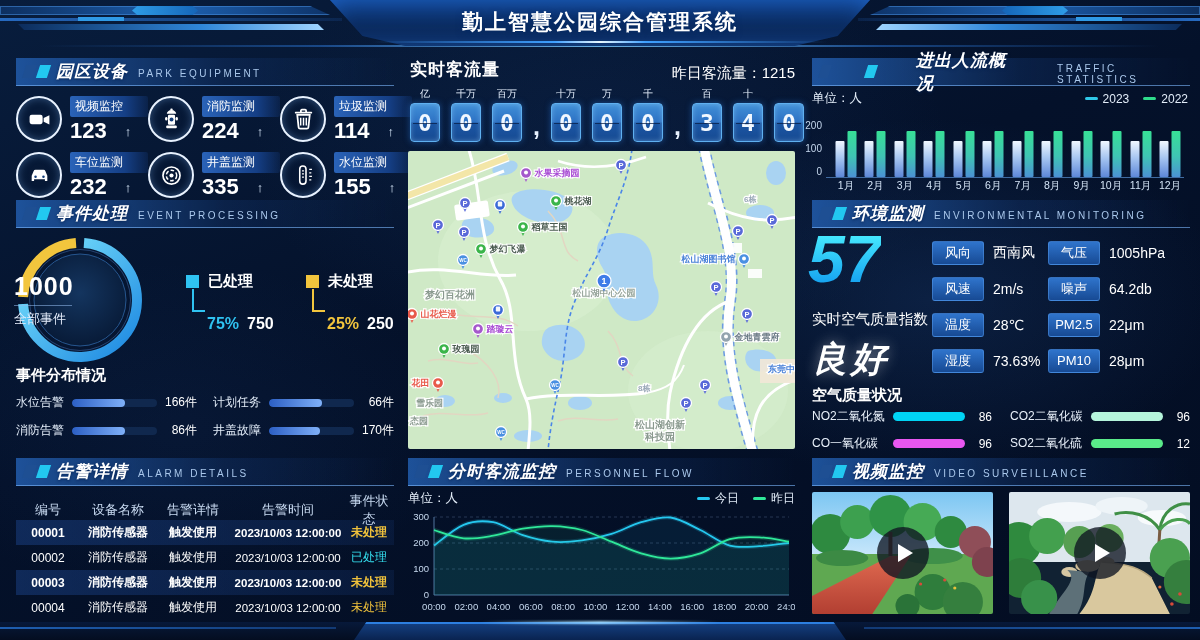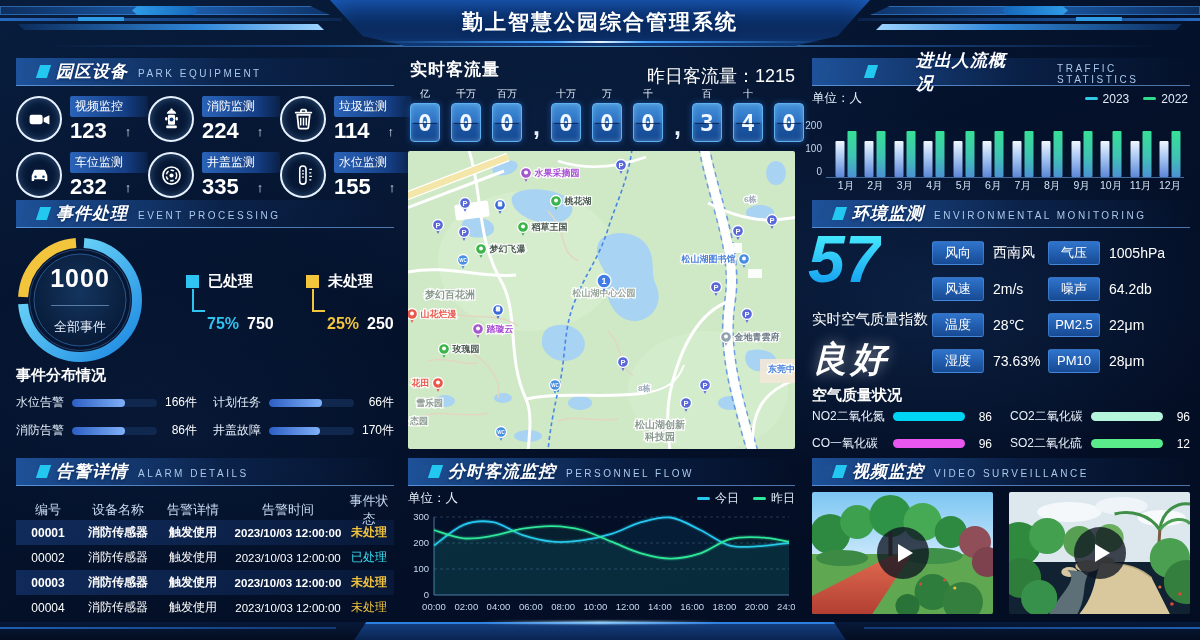--- a/index.html
+++ b/index.html
@@ -58,21 +58,21 @@
     display:flex;align-items:center;justify-content:center;
     box-shadow:inset 0 0 8px rgba(130,190,255,.35);}
   .sinfo{display:flex;flex-direction:column;gap:3px;}
   .slbl{width:68px;padding:2px 5px;font-size:12px;border-radius:2px;white-space:nowrap;
     background:linear-gradient(90deg,#2a63b8,#153f86 70%,rgba(20,60,130,.25));}
   .snum{font-size:22px;font-weight:bold;display:flex;align-items:center;line-height:1;}
   .arr{font-size:13px;color:#d8e8fa;margin-left:18px;font-weight:normal;}
   
   #donut-wrap{position:absolute;left:14px;top:234px;width:132px;height:132px;}
   #donut-center{position:absolute;left:14px;top:234px;width:132px;height:132px;display:flex;
-    flex-direction:column;align-items:center;justify-content:center;gap:12px;pointer-events:none;}
+    flex-direction:column;align-items:flex-start;justify-content:center;gap:4px;pointer-events:none;}
   .dc-num{font-size:25px;font-weight:bold;letter-spacing:1px;}
   .dc-div{width:58px;height:1px;background:rgba(150,190,240,.55);}
   .dc-lab{font-size:13px;color:#e6eefc;}
   #donut-legend{position:absolute;left:186px;top:272px;display:flex;gap:32px;}
   .dl-item{position:relative;width:88px;}
   .dl-head{display:flex;gap:9px;align-items:center;font-size:15px;font-weight:bold;}
   .dl-sq{width:13px;height:13px;display:inline-block;}
   .dl-conn{position:absolute;left:6px;top:17px;width:11px;height:21px;
     border-left:2px solid;border-bottom:2px solid;}
   .dl-val{margin:24px 0 0 21px;font-size:16px;font-weight:bold;display:flex;gap:8px;}
@@ -90,21 +90,21 @@
   
   #alarm-table{position:absolute;left:16px;top:492px;width:378px;font-size:12px;}
   .t-head,.t-row{display:grid;grid-template-columns:64px 76px 74px 116px 46px;align-items:center;text-align:center;}
   .t-head{height:28px;color:#c9dbf2;font-size:13px;}
   .t-row{height:25px;}
   .t-row.striped{background:linear-gradient(90deg,rgba(25,62,128,.55),rgba(25,62,128,.2));font-weight:bold;}
   .t-row span:nth-child(4){font-size:11.5px;}
   .st.pend{color:#f0c23c;} .st.done{color:#35e0f0;}
   
   #rt-title{position:absolute;left:410px;top:58px;font-size:17px;font-weight:bold;letter-spacing:1px;}
-  #rt-yesterday{position:absolute;left:408px;top:64px;width:387px;text-align:right;font-size:18px;}
+  #rt-yesterday{position:absolute;left:408px;top:64px;width:387px;text-align:right;font-size:15px;}
   #digits{position:absolute;left:410px;top:88px;display:flex;align-items:flex-end;gap:11px;}
   .dcell{display:flex;flex-direction:column;align-items:center;gap:3px;}
   .dlab{font-size:10px;color:#e8f2ff;height:12px;line-height:12px;white-space:nowrap;}
   .dbox{width:28px;height:37px;border-radius:4px;position:relative;
     background:linear-gradient(180deg,#4190d8 0%,#2e72c4 48%,#1b56a4 52%,#174a92 100%);
     border:1px solid #5fb0f0;
     box-shadow:0 0 6px rgba(40,120,220,.5), inset 0 0 5px rgba(160,220,255,.4);
     font-size:23px;font-weight:bold;font-family:"DejaVu Sans Mono",monospace;color:#f2f8ff;
     display:flex;align-items:center;justify-content:center;}
   .dbox::after{content:'';position:absolute;left:2px;right:2px;top:50%;height:1px;background:rgba(8,30,70,.75);}

